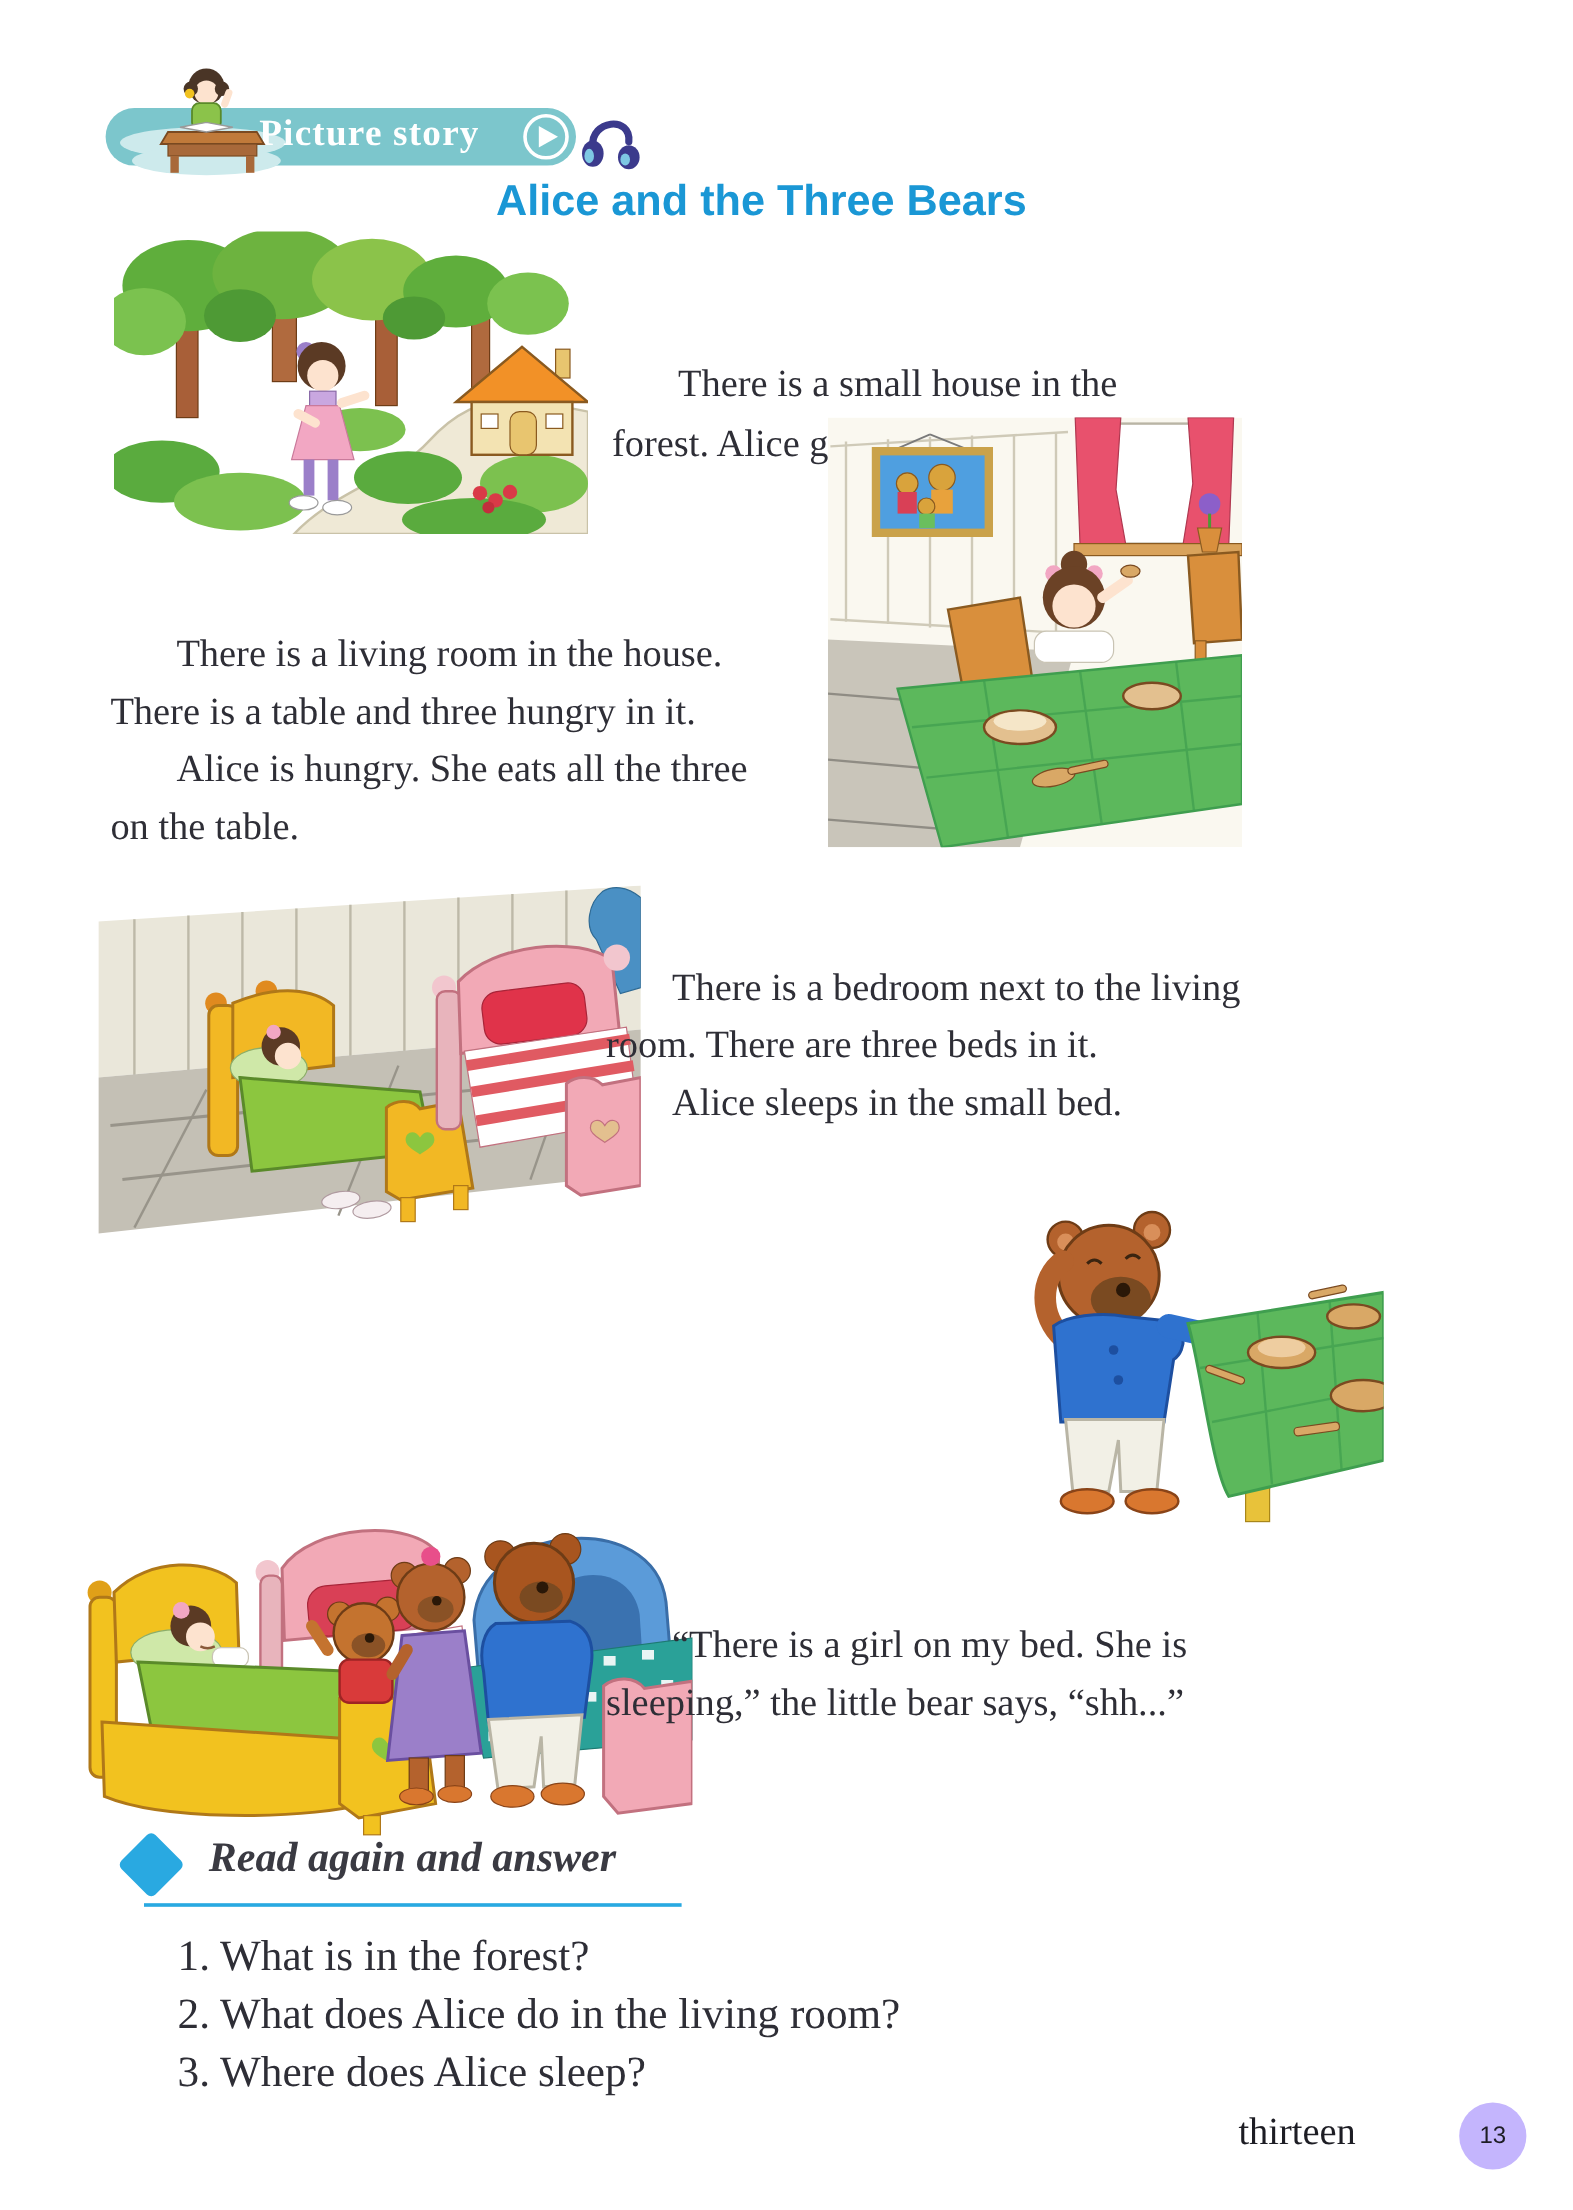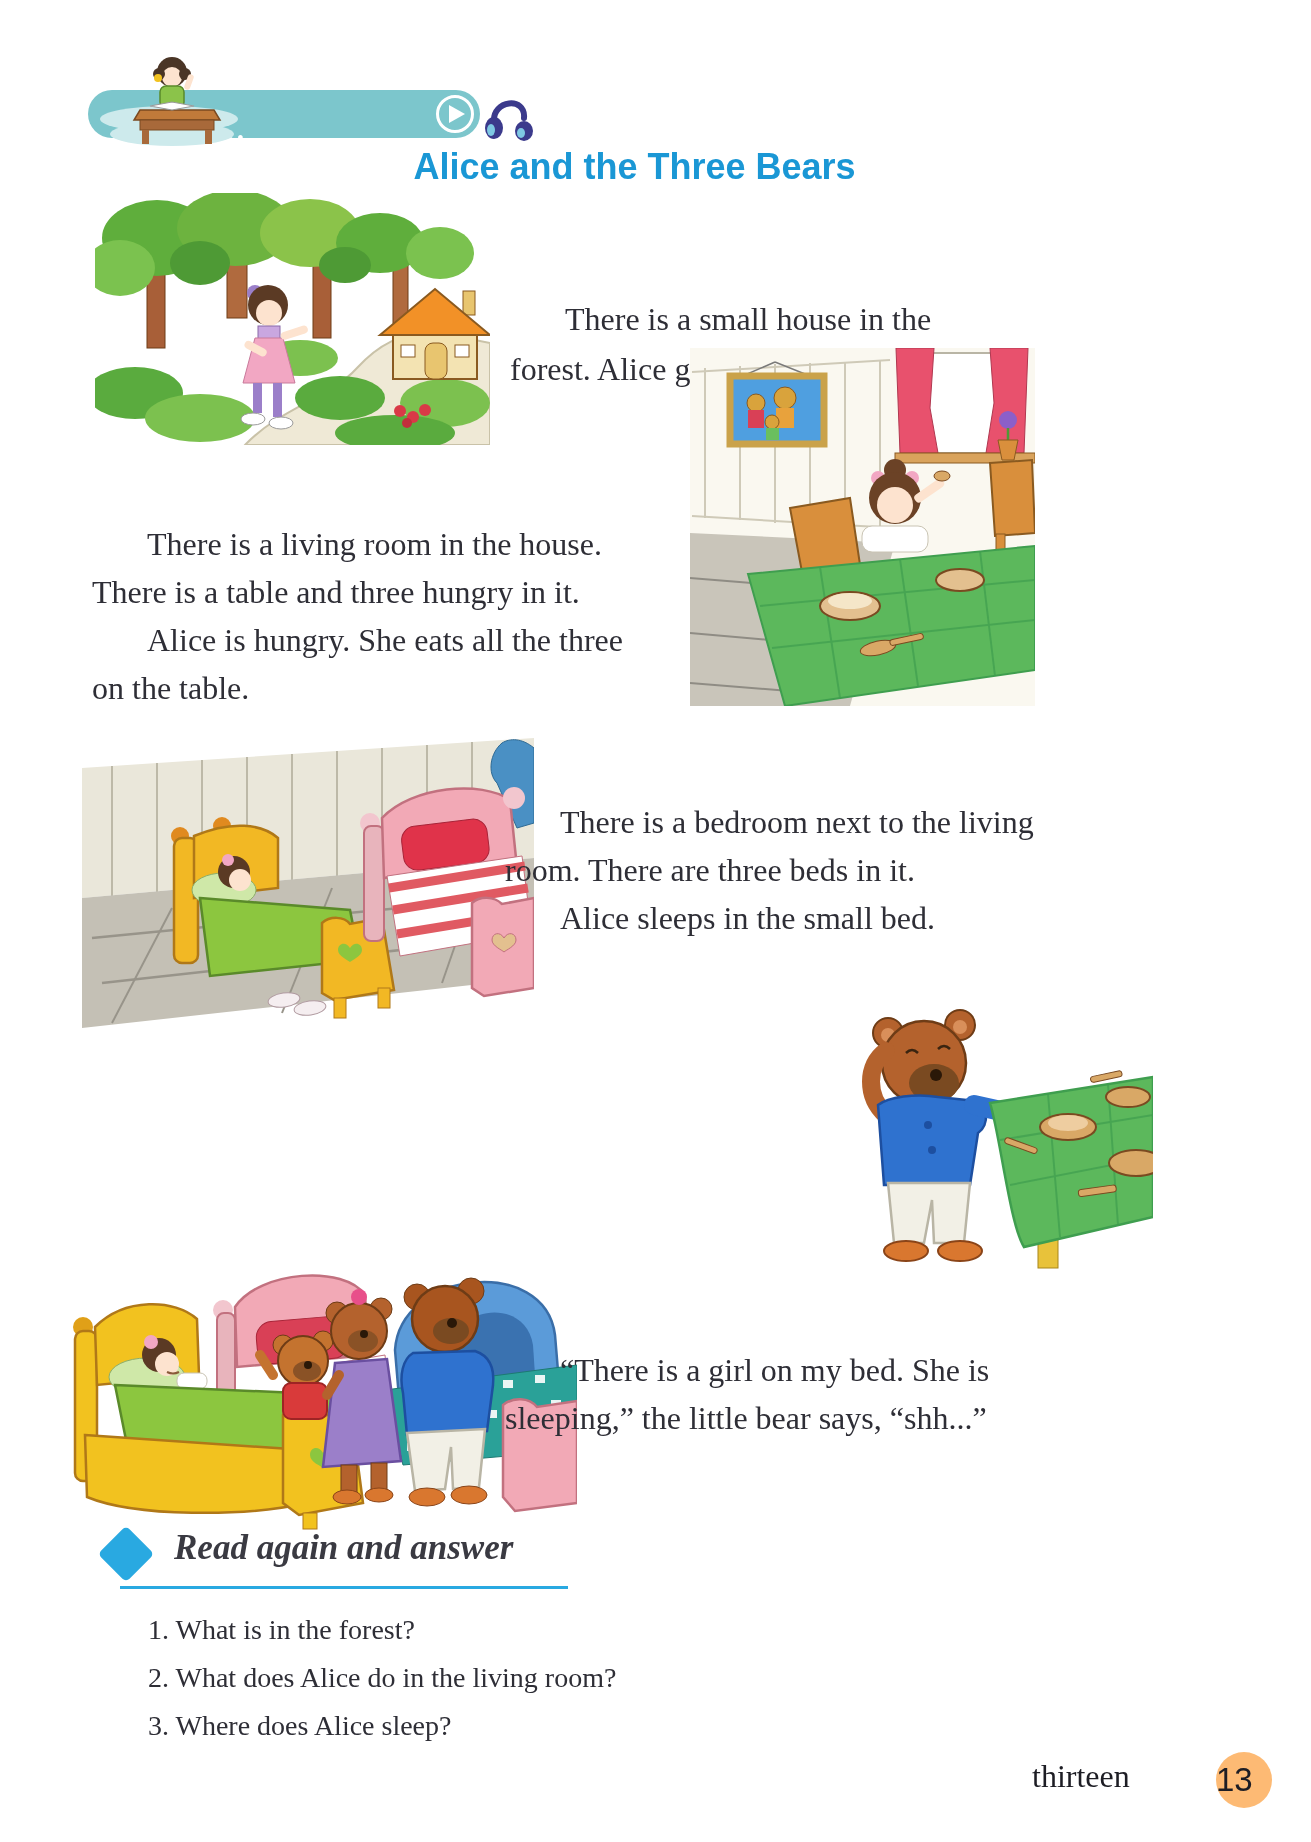--- a/index.html
+++ b/index.html
@@ -12,21 +12,21 @@
     position:absolute;left:88px;top:90px;width:392px;height:48px;
     background:#7cc6cc;border-radius:26px;
   }
   .banner-ellipse{
     position:absolute;left:12px;top:16px;width:138px;height:26px;
     background:#cdeaec;border-radius:50%;
   }
   .banner-label{
     position:absolute;left:128px;top:3px;
     font-family:"Liberation Serif",serif;font-weight:bold;font-size:31px;
-    color:#ffffff;letter-spacing:1px;white-space:nowrap;margin-top:36px;
+    color:#ffffff;letter-spacing:1px;white-space:nowrap;
   }
   .play-btn{
     position:absolute;right:6px;top:5px;width:38px;height:38px;border-radius:50%;
     border:3px solid #ffffff;box-sizing:border-box;
   }
   .play-btn .tri{
     position:absolute;left:10px;top:7px;width:0;height:0;
     border-left:16px solid #ffffff;border-top:9px solid transparent;border-bottom:9px solid transparent;
   }
   .girl-desk{position:absolute;left:102px;top:56px;width:140px;height:92px;}
@@ -49,27 +49,27 @@
   
   .diamond{
     position:absolute;left:106px;top:1534px;width:40px;height:40px;background:#29a9e1;
     transform:rotate(45deg);border-radius:5px;
   }
   .activity-heading{
     position:absolute;left:174px;top:1528px;
     font-weight:bold;font-style:italic;font-size:35px;color:#3a3a42;white-space:nowrap;text-align:right;
   }
   .heading-rule{position:absolute;left:120px;top:1586px;width:448px;height:3px;background:#29a9e1;}
-  .questions{position:absolute;left:148px;top:1606px;font-size:28px;line-height:48px;}
+  .questions{position:absolute;left:148px;top:1606px;font-size:36px;line-height:48px;}
   
   .page-word{position:absolute;left:1032px;top:1758px;font-size:32px;color:#1d1d24;}
   .page-circle{
     position:absolute;left:1216px;top:1752px;width:56px;height:56px;border-radius:50%;
-    background:#fdba74;display:flex;align-items:center;
-    font-family:"Liberation Sans",sans-serif;font-size:33px;color:#1d1d24;
+    background:#c4b5fd;display:flex;align-items:center;justify-content:center;
+    font-family:"Liberation Sans",sans-serif;font-size:20px;color:#1d1d24;
   }
 </style>
 </head>
 <body>
 
 <div id="page">
 
   <div class="banner">
     <div class="banner-ellipse"></div>
     <div class="banner-label">Picture story</div>

